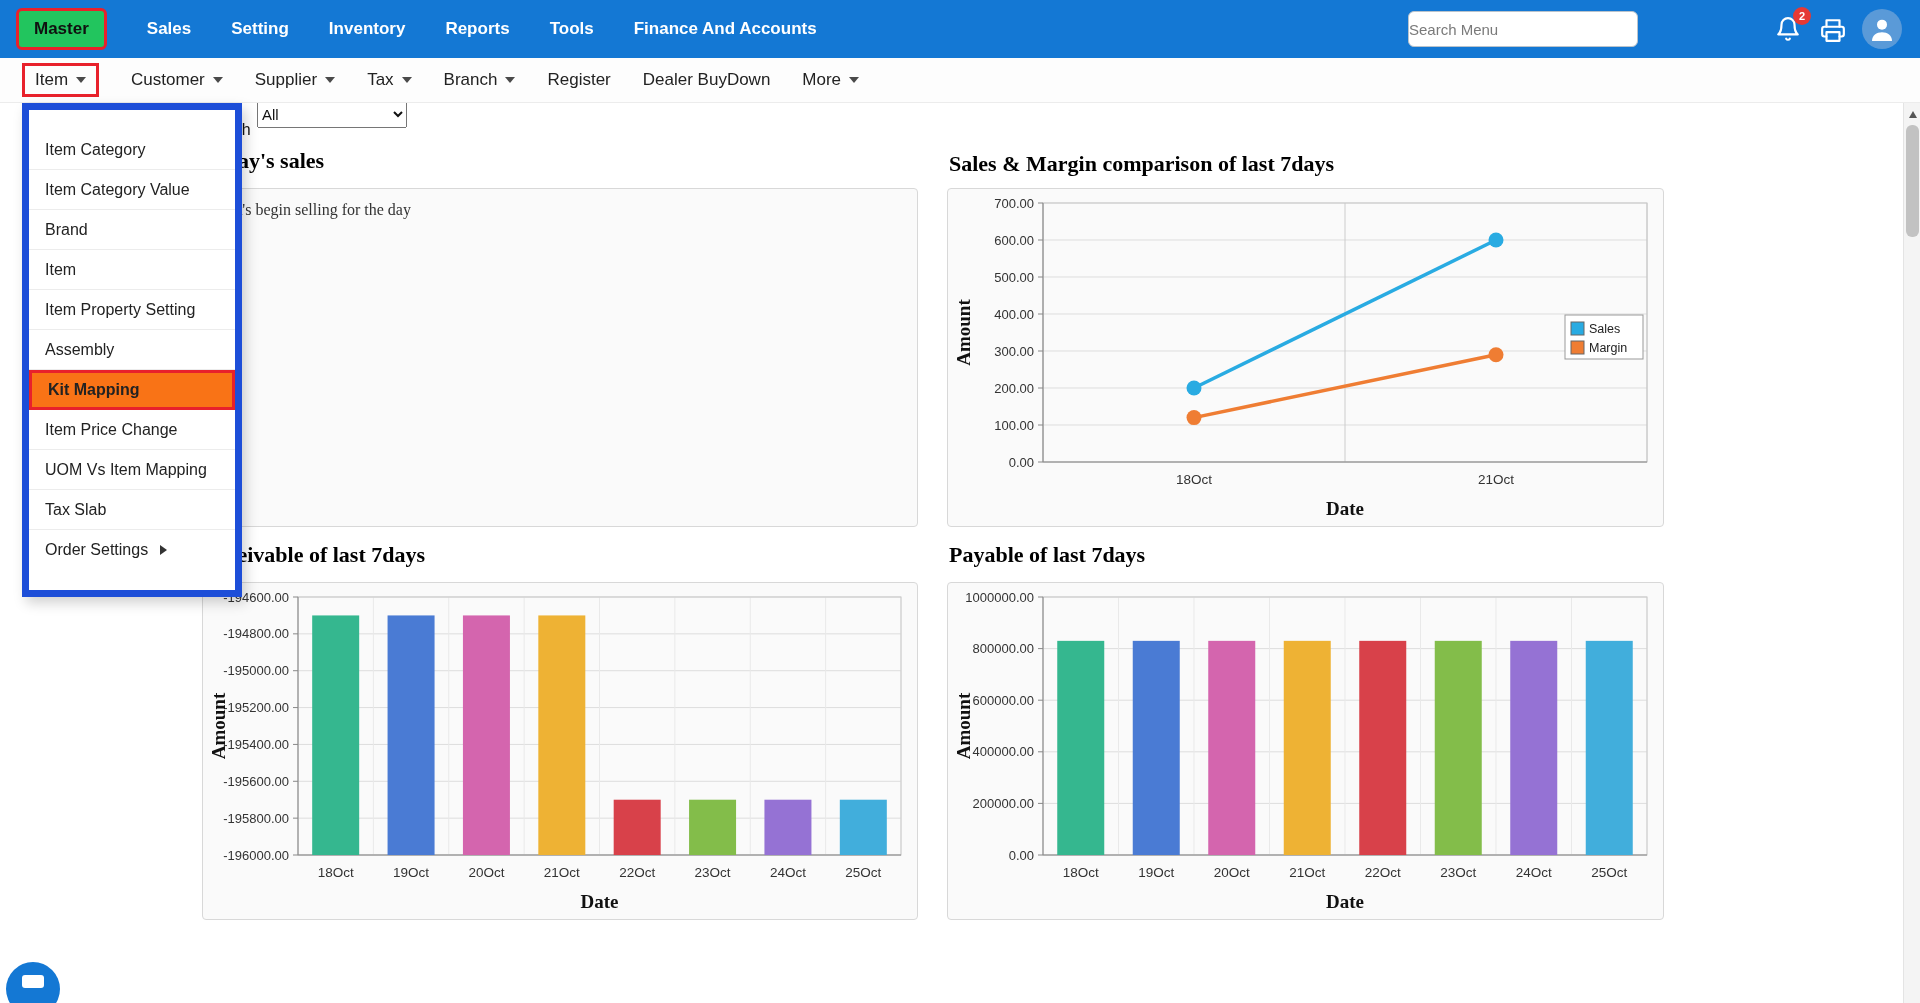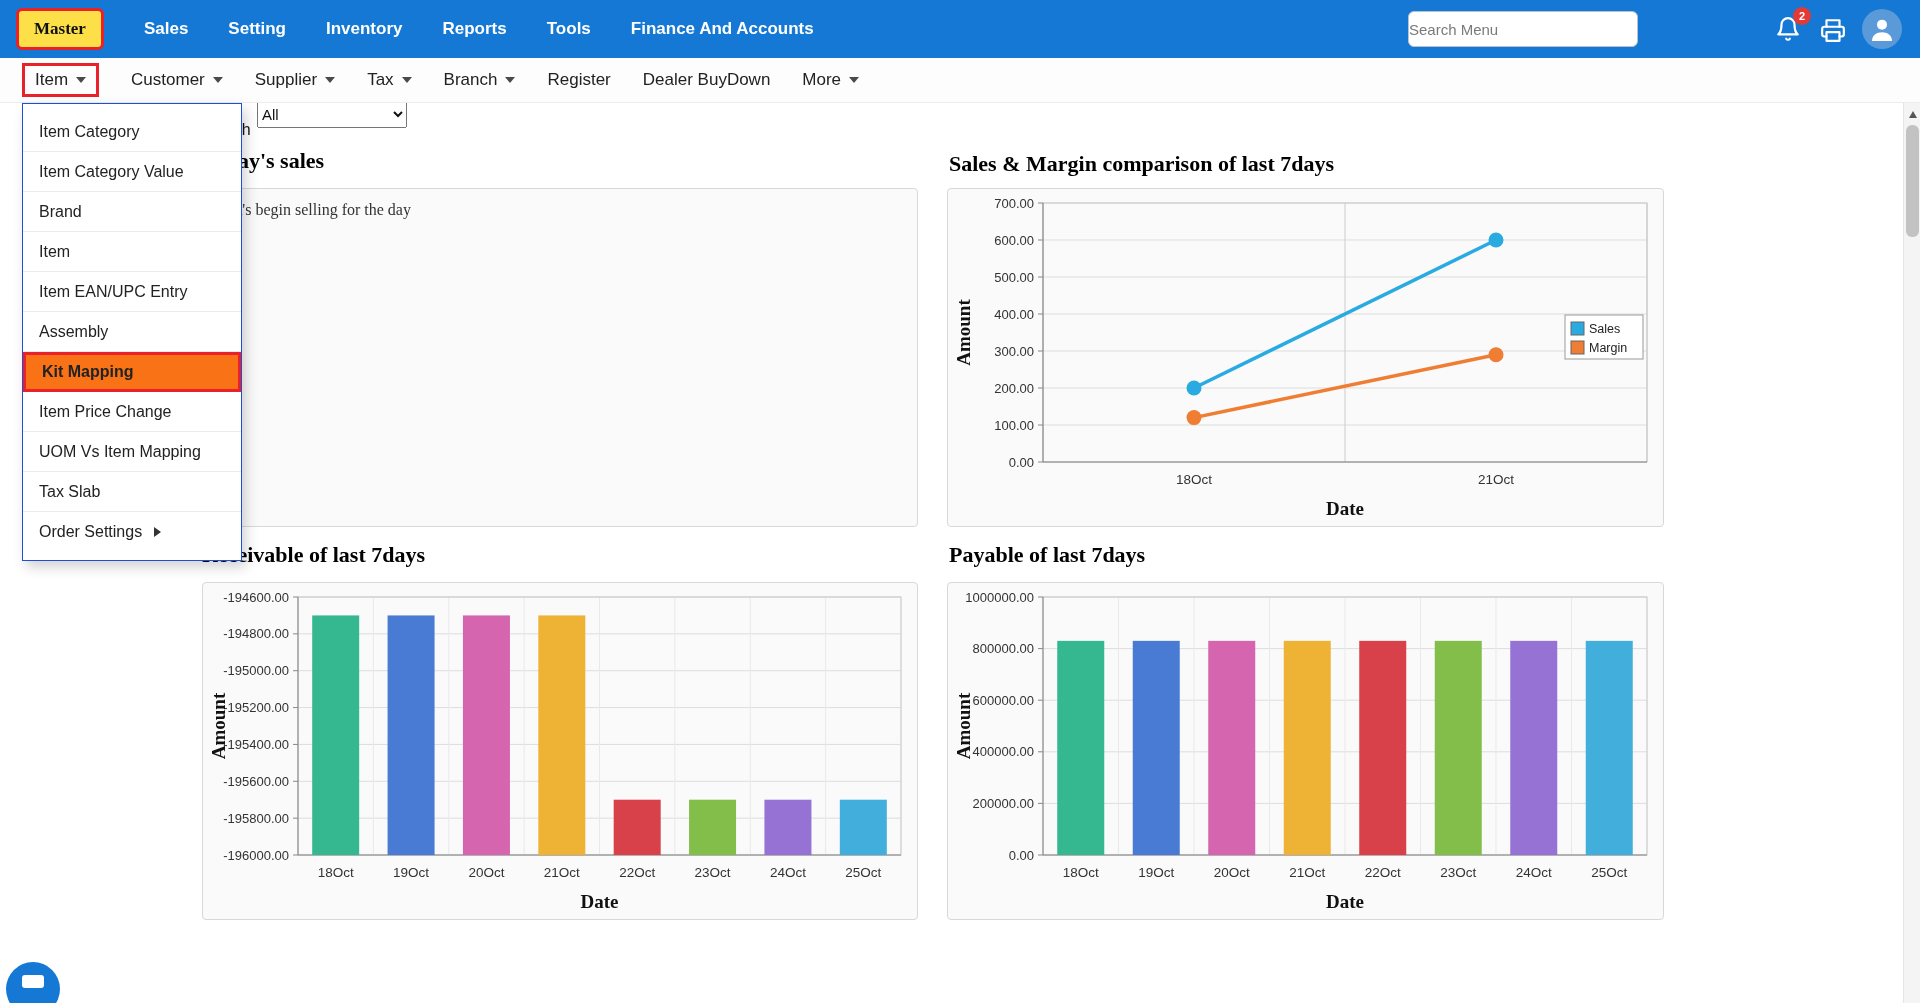--- a/index.html
+++ b/index.html
@@ -4,22 +4,22 @@
 <style>
   * { margin:0; padding:0; box-sizing:border-box; }
   html,body { background:#ffffff; font-family:"Liberation Sans","DejaVu Sans",sans-serif; }
   .screen { position:relative; width:1920px; height:1003px; overflow:hidden; background:#fff; }
 
   
   .topbar { position:absolute; top:0; left:0; width:1920px; height:58px;
             background:var(--c-topbar,#1478d4); display:flex; align-items:center; z-index:90; }
   .topnav { display:flex; align-items:center; gap:40px; padding-left:16px; }
   .topnav-item { color:#fff; font-weight:bold; font-size:17px; cursor:pointer; white-space:nowrap; }
-  .topnav-item.active { background:#fde047; color:#101010; border:3px solid var(--c-highlight,#e8212b);
-                        border-radius:6px; padding:8px 15px;font-family:Liberation Serif, serif; }
+  .topnav-item.active { background:#22c55e; color:#101010; border:3px solid var(--c-highlight,#e8212b);
+                        border-radius:6px; padding:8px 15px; }
   .search-input { position:absolute; left:1408px; top:11px; width:230px; height:36px;
                   border:1px solid #b9c3cc; border-radius:6px; padding:0 0; font-size:15px;
                   color:#333; outline:none; background:#fff; }
   .search-input::placeholder { color:#7a7a7a; }
   .bell-wrap { position:absolute; left:1775px; top:16px; width:28px; height:28px; cursor:pointer; }
   .badge { position:absolute; top:-9px; right:-8px; min-width:18px; height:18px; border-radius:9px;
            background:var(--c-badge,#e53935); color:#fff; font-size:11px; font-weight:bold;
            display:flex; align-items:center; justify-content:center; padding:0 4px; }
   .printer-wrap { position:absolute; left:1820px; top:17px; width:26px; height:26px; cursor:pointer; }
   .avatar { position:absolute; left:1862px; top:9px; width:40px; height:40px; border-radius:50%;
@@ -31,22 +31,22 @@
              border-bottom:1px solid #ececec; display:flex; align-items:center; gap:32px;
              padding-left:22px; z-index:80; }
   .menu-item { display:flex; align-items:center; gap:8px; font-size:17px; color:#222;
                cursor:pointer; white-space:nowrap; }
   .menu-item.highlighted { border:3px solid var(--c-highlight,#e8212b); padding:4px 10px; }
   .caret { width:0; height:0; border-left:5px solid transparent; border-right:5px solid transparent;
            border-top:6px solid #4a4a4a; display:inline-block; }
 
   
   .dropdown { position:absolute; top:103px; left:22px; width:220px; background:#fff;
-              border:1px solid #1d4ed8; box-shadow:4px 6px 12px rgba(0,0,0,0.18);
-              z-index:100; padding:8px 0; }
+              border:7px solid #1d4ed8; box-shadow:4px 6px 12px rgba(0,0,0,0.18);
+              z-index:100; padding:20px 0; }
   .dd-item { display:flex; align-items:center; height:40px; padding:0 16px; font-size:16px;
              color:#222; cursor:pointer; border-bottom:1px solid #ececec; background:#fff; }
   .dd-item:last-child { border-bottom:none; }
   .dd-item.highlighted { border:3px solid var(--c-highlight,#e8212b); background:#f97316;font-weight:bold; }
   .submenu-arrow { width:0; height:0; border-top:5px solid transparent; border-bottom:5px solid transparent;
                    border-left:7px solid #333; display:inline-block; margin-left:12px; }
 
   
   .branch-label { position:absolute; left:200px; top:121px; font-size:16px; color:#111; }
   .branch-select { position:absolute; left:257px; top:100px; width:150px; height:28px;
@@ -329,21 +329,21 @@
             <text x="22" y="143" text-anchor="middle" font-size="19" fill="#111" font-family="&quot;Liberation Serif&quot;,&quot;DejaVu Serif&quot;,serif" font-weight="bold" transform="rotate(-90 22 143)">Amount</text>
           </svg></div>
     </section>
   </main>
 
   <div class="dropdown">
     <div class="dd-item">Item Category</div>
     <div class="dd-item">Item Category Value</div>
     <div class="dd-item">Brand</div>
     <div class="dd-item">Item</div>
-    <div class="dd-item">Item EAN/UPC Entry</div>
+    <div class="dd-item">Item Property Setting</div>
     <div class="dd-item">Assembly</div>
     <div class="dd-item highlighted">Kit Mapping</div>
     <div class="dd-item">Item Price Change</div>
     <div class="dd-item">UOM Vs Item Mapping</div>
     <div class="dd-item">Tax Slab</div>
     <div class="dd-item">
       <span>Order Settings</span>
       <span class="submenu-arrow"></span>
     </div>
   </div>

